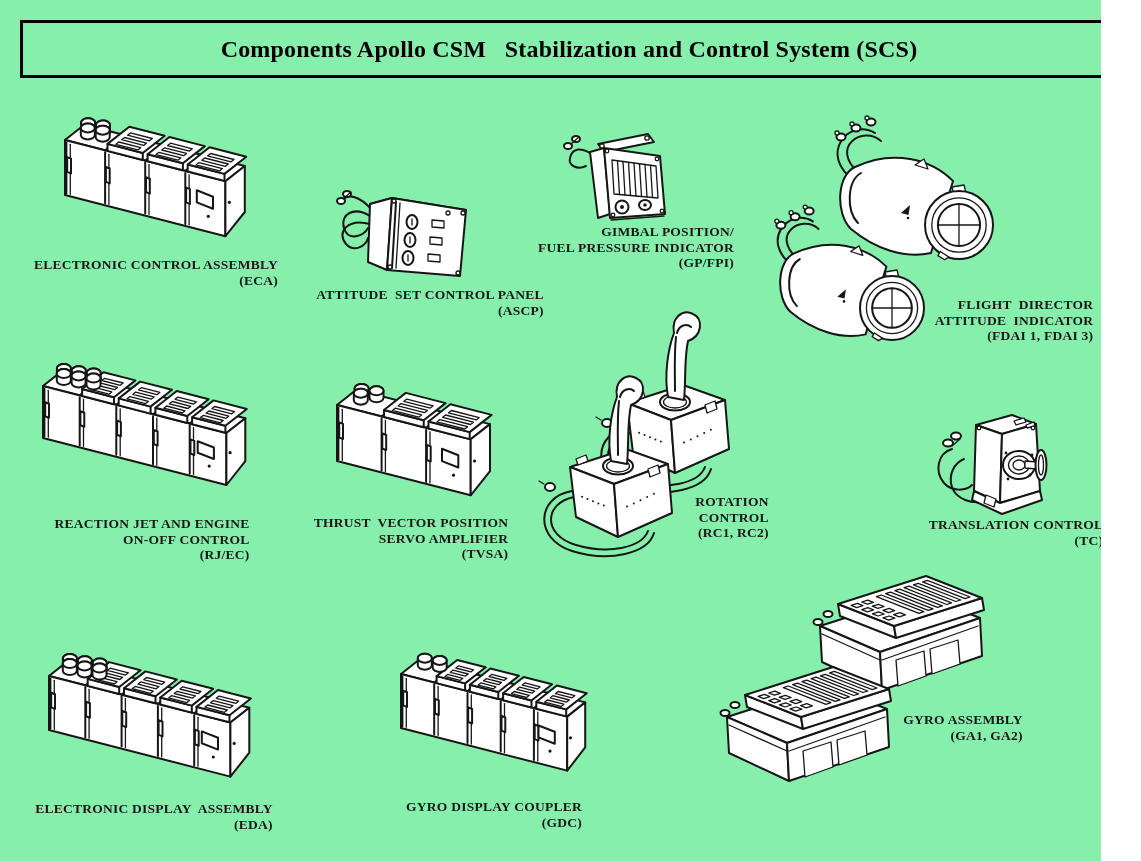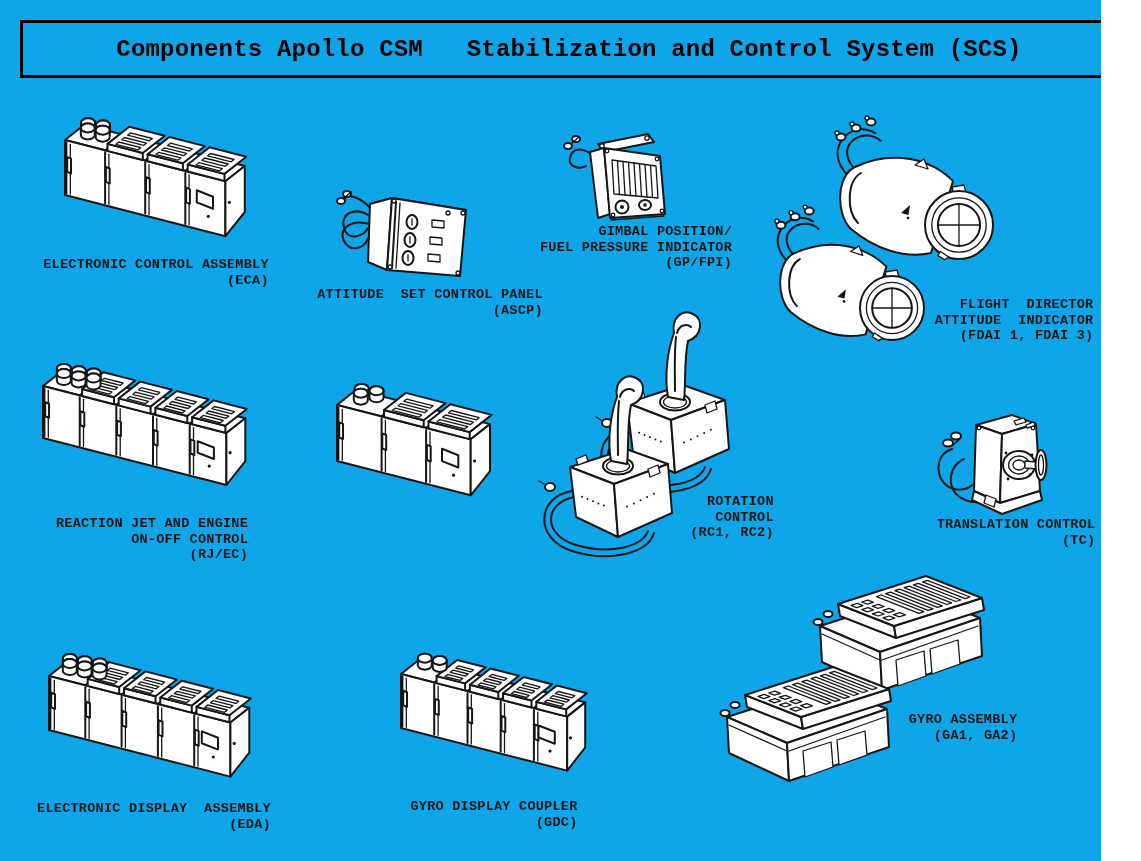--- a/index.html
+++ b/index.html
@@ -1,17 +1,17 @@
 <!DOCTYPE html>
 <html><head>
 <meta charset="utf-8">
 <style>
   html,body{margin:0;padding:0;background:#fff;}
-  .page{position:relative;width:1101px;height:861px;background:#0ea5e9;overflow:hidden;
-        font-family:Liberation Mono, monospace;}
+  .page{position:relative;width:1101px;height:861px;background:#86efac;overflow:hidden;
+        font-family:Liberation Serif, serif;}
   .title-box{position:absolute;left:20px;top:20px;width:1092px;height:52px;
         border:3px solid #000;display:flex;align-items:center;justify-content:center;}
   .title-text{font-size:24px;font-weight:700;color:#000;white-space:pre;letter-spacing:0.2px;}
   .lbl{position:absolute;transform:translateX(-50%);text-align:right;white-space:pre;
        font-size:13.5px;font-weight:700;color:#161616;line-height:15.5px;letter-spacing:0.25px;}
   svg.fig{position:absolute;overflow:visible;}
   svg.fig polygon, svg.fig path.wf{fill:#ffffff;stroke:#161616;stroke-width:2;stroke-linejoin:round;}
   svg.fig line, svg.fig path.nf{fill:none;stroke:#161616;stroke-width:2;stroke-linecap:round;}
   svg.fig ellipse, svg.fig circle{fill:#ffffff;stroke:#161616;stroke-width:2;}
   svg.fig .bf{fill:#161616;stroke:none;}
@@ -534,20 +534,23 @@
 (ASCP)</div>
   <div class="lbl" id="lbl-gpfpi">GIMBAL POSITION/
 FUEL PRESSURE INDICATOR
 (GP/FPI)</div>
   <div class="lbl" id="lbl-fdai">FLIGHT  DIRECTOR
 ATTITUDE  INDICATOR
 (FDAI 1, FDAI 3)</div>
   <div class="lbl" id="lbl-rjec">REACTION JET AND ENGINE
 ON-OFF CONTROL
 (RJ/EC)</div>
+  <div class="lbl" id="lbl-tvsa">THRUST  VECTOR POSITION
+SERVO AMPLIFIER
+(TVSA)</div>
   <div class="lbl" id="lbl-rc">ROTATION
 CONTROL
 (RC1, RC2)</div>
   <div class="lbl" id="lbl-tc">TRANSLATION CONTROL
 (TC)</div>
   <div class="lbl" id="lbl-gdc">GYRO DISPLAY COUPLER
 (GDC)</div>
   <div class="lbl" id="lbl-eda">ELECTRONIC DISPLAY  ASSEMBLY
 (EDA)</div>
   <div class="lbl" id="lbl-ga">GYRO ASSEMBLY

